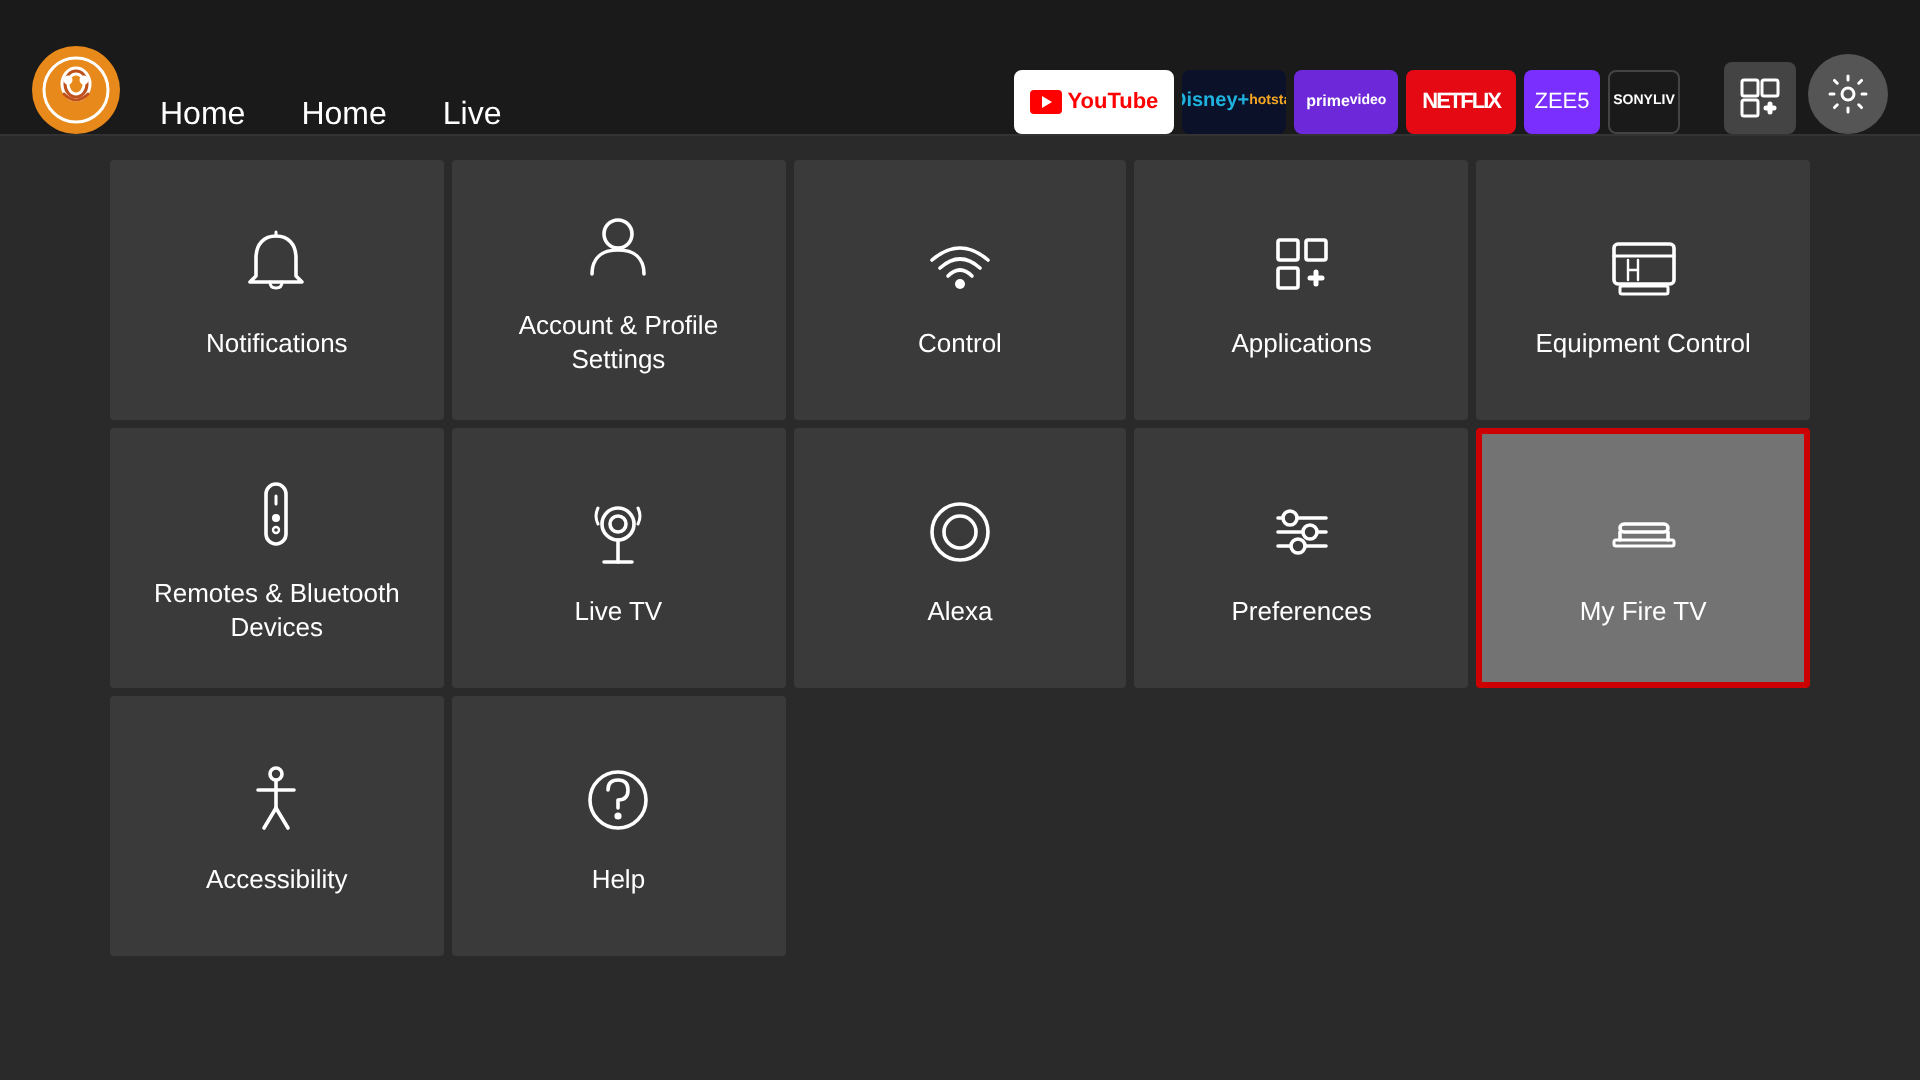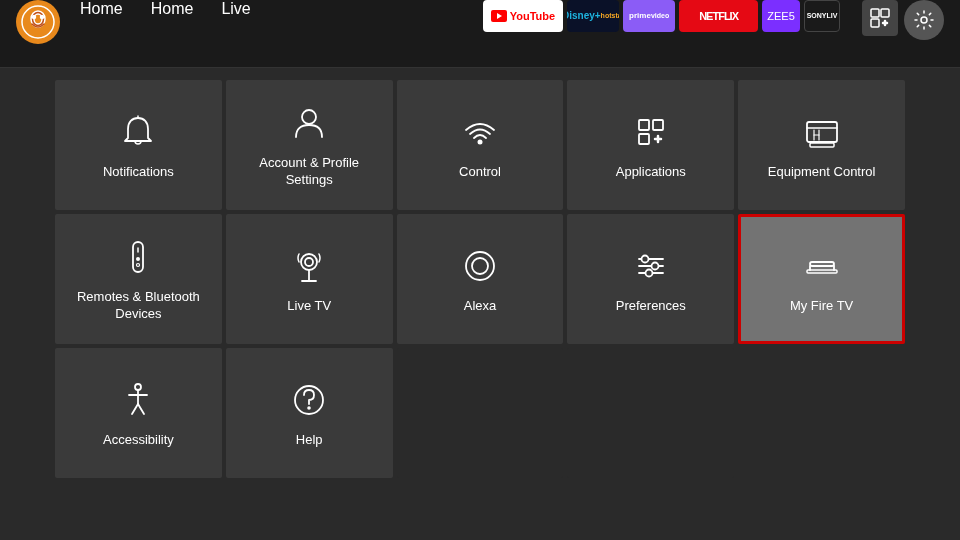--- a/index.html
+++ b/index.html
@@ -7,21 +7,21 @@
       width: 960px;
       height: 540px;
       background: #1a1a1a;
       font-family: 'Arial', sans-serif;
       overflow: hidden;
     }
 
     
     .top-nav {
       display: flex;
-      align-items: flex-start;
+      align-items: flex-end;
       background: #1a1a1a;
       padding: 0 16px;
       height: 68px;
       border-bottom: 1px solid #333;
     }
     .nav-logo {
       width: 44px;
       height: 44px;
       border-radius: 50%;
       background: #e8891c;
@@ -56,22 +56,22 @@
       border-radius: 4px;
       display: flex;
       align-items: center;
       justify-content: center;
       font-size: 10px;
       font-weight: bold;
       overflow: hidden;
     }
     .app-youtube { background: #fff; color: #ff0000; padding: 0 8px; font-size: 11px; white-space: nowrap; }
     .app-disney { background: #0a1128; color: #fff; padding: 0 6px; font-size: 9px; }
-    .app-prime { background: #8b5cf6; color: #fff; padding: 0 6px; font-size: 9px; }
-    .app-netflix { background: #e50914; color: #fff; padding: 0 20px; font-size: 11px; font-weight: 900; letter-spacing: -1px; }
+    .app-prime { background: #6d28d9; color: #fff; padding: 0 6px; font-size: 9px; }
+    .app-netflix { background: #e50914; color: #fff; padding: 0 8px; font-size: 11px; font-weight: 900; letter-spacing: -1px; }
     .app-zee5 { background: #7b2fff; color: #fff; padding: 0 6px; font-size: 10px; }
     .app-sony { background: #1a1a1a; color: #fff; padding: 0 6px; font-size: 8px; border: 1px solid #444; }
     .nav-icon-btn {
       width: 36px;
       height: 36px;
       background: #444;
       border-radius: 4px;
       display: flex;
       align-items: center;
       justify-content: center;

